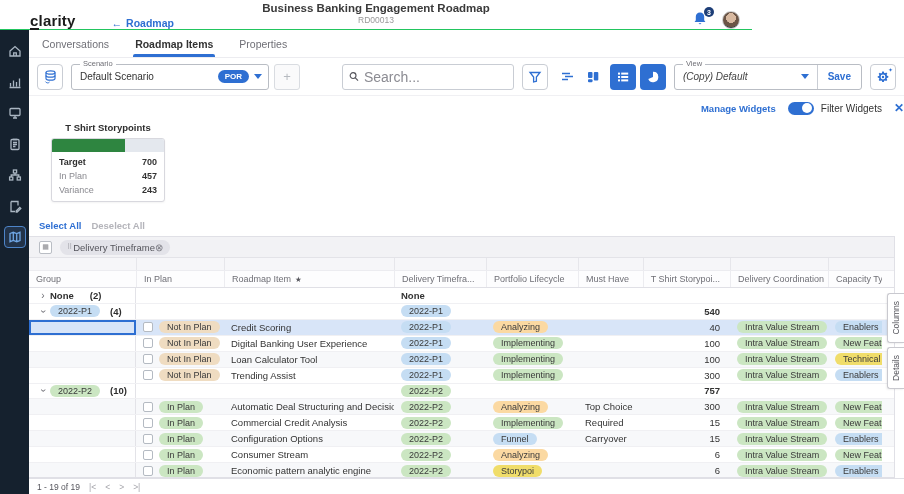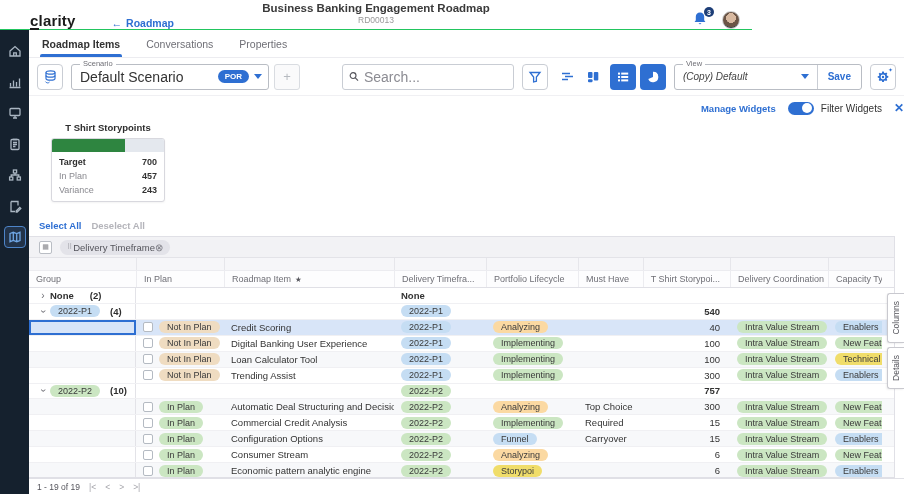--- a/index.html
+++ b/index.html
@@ -34,21 +34,21 @@
   .tab.active{color:#333;font-weight:bold}
   .tab.active:after{content:"";position:absolute;left:-2px;right:-2px;bottom:0;height:3px;background:#2e6fd2;border-radius:2px 2px 0 0}
 
   .toolbar{height:38px;display:flex;align-items:center;padding:0 8px 0 8px;border-bottom:1px solid #f0f0f3}
   .iconbtn{width:26px;height:26px;border-radius:4px;display:flex;align-items:center;justify-content:center;cursor:pointer;flex:none}
   .iconbtn.bordered{border:1px solid #c9cdd4;background:#fff}
   .iconbtn.blue{background:#2e6fd2}
   .fieldbox{position:relative;border:1px solid #b9bdc4;border-radius:3px;height:26px;display:flex;align-items:center;background:#fff}
   .fieldbox .flabel{position:absolute;top:-6px;left:8px;background:#fff;padding:0 3px;font-size:7.5px;color:#6f6f76}
   .scenariobox{width:198px;margin-left:8px;padding:0 6px 0 8px}
-  .scenariobox .val{font-size:14px;color:#333;flex:1}
+  .scenariobox .val{font-size:10px;color:#333;flex:1}
   .pill-por{background:#2e6fd2;color:#fff;font-size:8px;font-weight:bold;border-radius:8px;padding:2px 7px}
   .caret{width:0;height:0;border-left:4px solid transparent;border-right:4px solid transparent;border-top:5px solid #2e6fd2;margin-left:5px}
   .ghostbtn{width:26px;height:26px;border:1px solid #d9dce1;border-radius:3px;margin-left:5px;display:flex;align-items:center;justify-content:center;color:#b6bac0;font-size:13px;background:#fafafb}
   .searchbox{margin-left:auto;width:172px;height:26px;border:1px solid #c9cdd4;border-radius:3px;display:flex;align-items:center;padding:0 6px;gap:5px}
   .searchbox input{border:none;outline:none;font-size:14px;color:#555;width:100%;font-family:"Liberation Sans",sans-serif;background:transparent}
   .searchbox input::placeholder{color:#8b8b92}
   .viewbox{width:188px;margin-left:8px;padding-left:8px}
   .viewbox .val{font-size:10px;font-style:italic;color:#444;flex:1}
   .viewbox .vcaret{width:0;height:0;border-left:4px solid transparent;border-right:4px solid transparent;border-top:5px solid #2e6fd2;margin-right:8px}
   .savecell{border-left:1px solid #c9cdd4;height:100%;display:flex;align-items:center;padding:0 10px;color:#2e6fd2;font-size:10px;font-weight:bold;cursor:pointer}
@@ -195,22 +195,22 @@
     <div class="snav active">
         <svg width="14" height="14" viewBox="0 0 14 14">
           <path d="M2 3.5l3.3-1.2 3.4 1.2L12 2.3v8.2l-3.3 1.2-3.4-1.2L2 11.7zM5.3 2.3v8.2M8.7 3.5v8.2"></path>
         </svg>
       </div>
   </div>
 
   <div class="content">
 
     <div class="tabsrow">
+      <div class="tab">Conversations</div>
       <div class="tab active">Roadmap Items</div>
-      <div class="tab">Conversations</div>
       <div class="tab">Properties</div>
     </div>
 
     <div class="toolbar">
       <div class="iconbtn bordered">
         <svg width="15" height="15" viewBox="0 0 15 15" fill="none" stroke="#2e6fd2" stroke-width="1.2">
             <ellipse cx="7.5" cy="3.5" rx="4.5" ry="1.7"></ellipse>
             <path d="M3 3.5v3c0 .9 2 1.7 4.5 1.7S12 7.4 12 6.5v-3"></path>
             <path d="M3 6.5v3c0 .9 2 1.7 4.5 1.7S12 10.4 12 9.5v-3"></path>
             <path d="M2.5 12.6a2.4 2.4 0 0 0 4 .4" stroke-width="1"></path>

